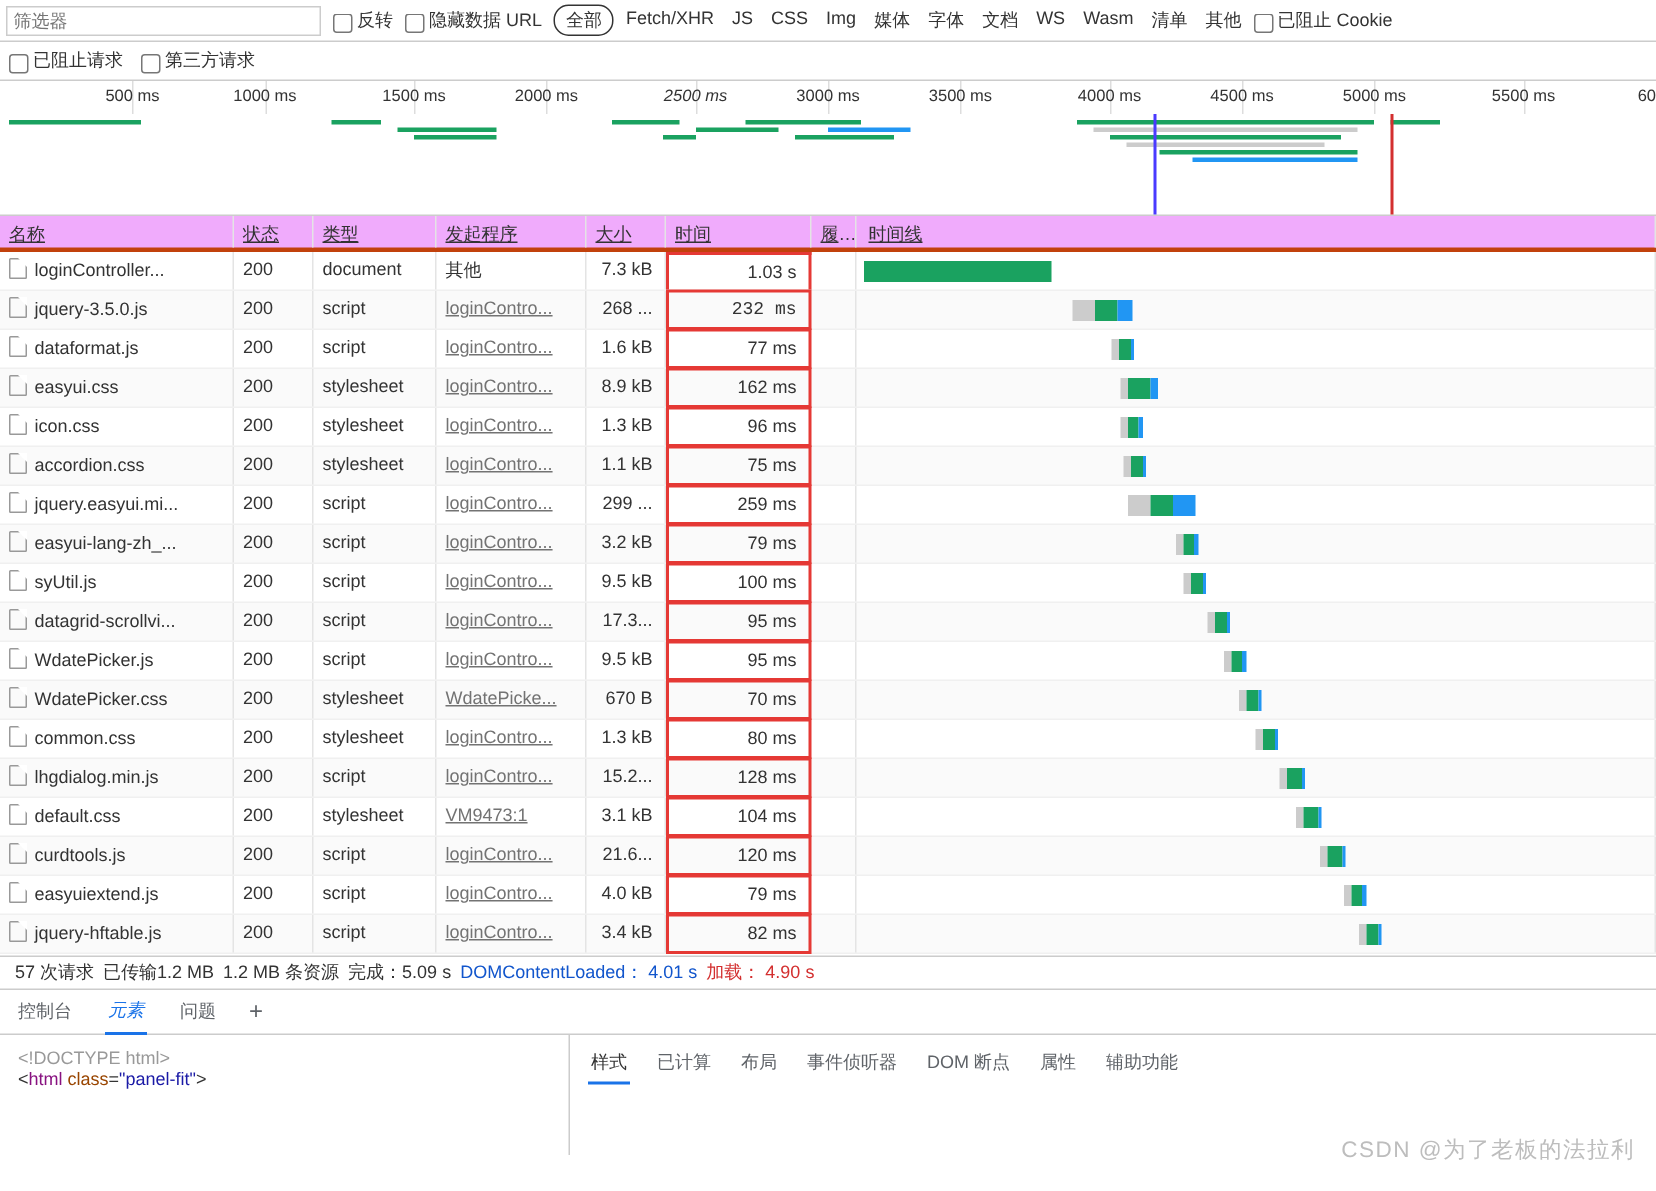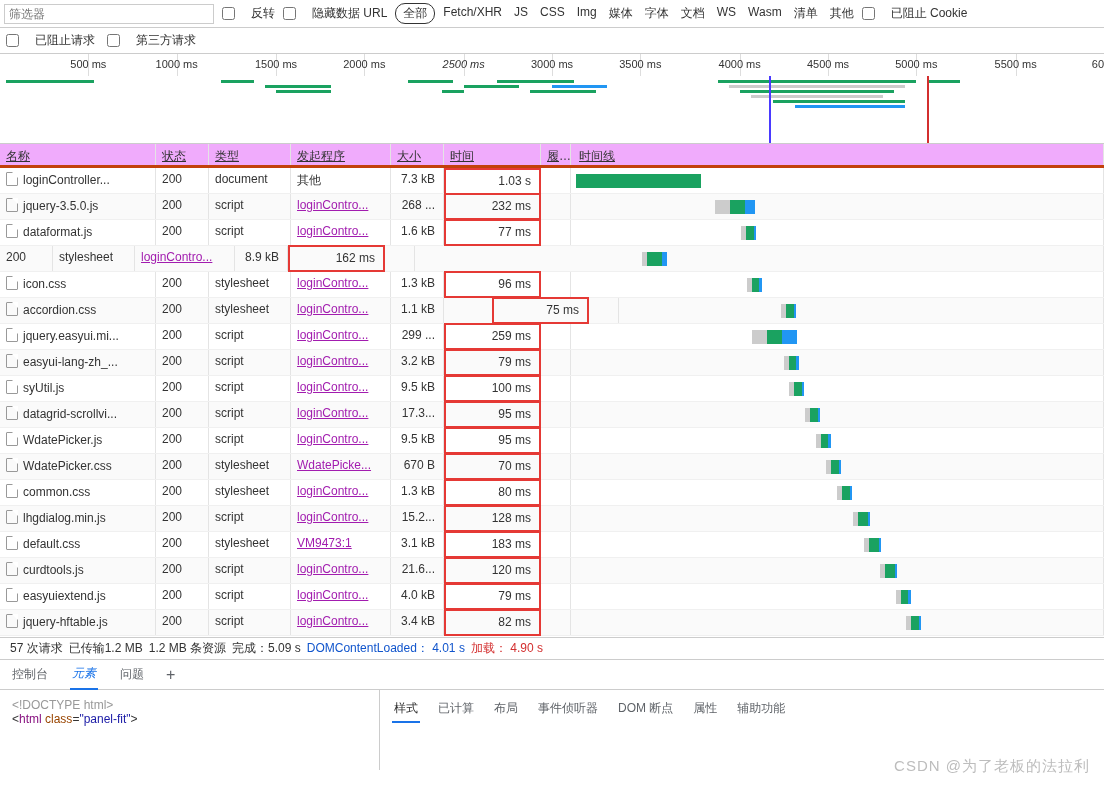--- a/index.html
+++ b/index.html
@@ -1,19 +1,19 @@
 <!DOCTYPE html>
 <html><head>
 <meta charset="utf-8">
 <style>
 * { margin:0; padding:0; box-sizing:border-box; font-family:Arial,sans-serif; font-size:12px; }
 body { width:1104px; height:794px; background:#fff; overflow:hidden; color:#333; }
 .toolbar { height:28px; display:flex; align-items:center; border-bottom:1px solid #ccc; padding:0 4px; gap:8px; }
 .filter-input { width:210px; height:20px; border:1px solid #ccc; padding:2px 4px; color:#999; font-size:12px; background:#fff; }
-.chk { display:flex; align-items:center; gap:16px; cursor:pointer; }
+.chk { display:flex; align-items:flex-end; gap:3px; cursor:pointer; }
 .chk input { width:13px; height:13px; }
 .pill { border:1.5px solid #333; border-radius:10px; padding:1px 7px; font-size:12px; }
 .plain { cursor:pointer; }
 .toolbar2 { height:26px; display:flex; align-items:center; padding:0 6px; gap:12px; border-bottom:1px solid #ccc; }
 
 .timeline-ov { height:90px; border-bottom:1px solid #ccc; position:relative; background:#fff; }
 .ov-ticks { position:absolute; top:0; left:0; right:0; height:22px; display:flex; }
 .ov-tick { position:absolute; top:4px; font-size:11px; color:#333; transform:translateX(-50%); }
 .ov-line { position:absolute; top:0; bottom:0; width:1px; background:#ddd; }
 .ov-vline { position:absolute; top:22px; bottom:0; width:2px; }
@@ -24,21 +24,21 @@
 .grid-head { display:flex; height:24px; border-bottom:3px solid #c2410c; background:#f0abfc;text-decoration:underline; }
 .col { border-right:1px solid #e4e4e4; padding:4px 6px; overflow:hidden; white-space:nowrap; text-overflow:ellipsis; }
 .c-name{width:156px} .c-status{width:53px} .c-type{width:82px} .c-init{width:100px} .c-size{width:53px;text-align:right;padding-right:8px} .c-time{width:97px;text-align:right;padding-right:8px} .c-wf-h{width:30px} .c-wf{flex:1;position:relative}
 .grid-head .col { font-weight:normal; color:#333; text-align:left; }
 .grid-head .c-wf { padding:4px 8px; }
 .grid-body { flex:1; overflow-y:auto; }
 .row { display:flex; height:26px; border-bottom:1px solid #f0f0f0; }
 .row:nth-child(odd){background:#fff}.row:nth-child(even){background:#fafafa}
 .file-ico { display:inline-block; width:12px; height:14px; border:1px solid #999; border-radius:1px; margin-right:5px; vertical-align:-2px; position:relative; }
 .file-ico::after { content:''; position:absolute; right:-1px; top:-1px; border:3px solid transparent; border-top-color:#fff; border-right-color:#fff; }
-.lnk { color:#a21caf; text-decoration:underline; cursor:pointer;text-align:center; }
+.lnk { color:#737373; text-decoration:underline; cursor:pointer;text-align:center; }
 .time-box { border:2px solid #e53935; margin:-1px 0; }
 .wf-bar { position:absolute; height:14px; top:6px; display:flex; }
 .wf-bar .wait{background:#ccc} .wf-bar .down{background:#1aa260} .wf-bar .con{background:#2196F3}
 
 .status { height:22px; border-bottom:1px solid #ccc; display:flex; align-items:center; padding:0 10px; gap:6px; font-size:12px; }
 .blue{color:#1155cc}.red{color:#d32f2f}
 
 .tabs { height:30px; border-bottom:1px solid #ccc; display:flex; align-items:center; padding:0 10px; gap:20px; }
 .tab { padding:6px 2px; cursor:pointer; color:#5f6368; }
 .tab.active { color:#1a73e8; border-bottom:2px solid #1a73e8;font-style:italic; }
@@ -170,21 +170,21 @@
             <div class="down" style="width:125px"></div>
           </div>
         </div>
       </div>
       <div class="row">
         <div class="col c-name"><span class="file-ico"></span>jquery-3.5.0.js</div>
         <div class="col c-status">200</div>
         <div class="col c-type">script</div>
         <div class="col c-init"><span class="lnk">loginContro...</span></div>
         <div class="col c-size">268 ...</div>
-        <div class="col c-time time-box" style="border-left: 2px solid rgb(229, 57, 53); border-right: 2px solid rgb(229, 57, 53);">232 ms</div>
+        <div class="col c-time time-box" style="border-left: 2px solid rgb(229, 57, 53); border-right: 2px solid rgb(229, 57, 53); font-family: Liberation Mono, monospace;">232 ms</div>
         <div class="col c-wf-h"></div>
         <div class="col c-wf">
           <div class="wf-bar" style="left:27%">
             <div class="wait" style="width:15px"></div>
             <div class="down" style="width:15px"></div>
             <div class="con" style="width:10px"></div>
           </div>
         </div>
       </div>
       <div class="row">
@@ -197,20 +197,21 @@
         <div class="col c-wf-h"></div>
         <div class="col c-wf">
           <div class="wf-bar" style="left:32%">
             <div class="wait" style="width:5px"></div>
             <div class="down" style="width:7.5px"></div>
             <div class="con" style="width:2.5px"></div>
           </div>
         </div>
       </div>
       <div class="row">
+        <div class="col c-name"><span class="file-ico"></span>easyui.css</div>
         <div class="col c-status">200</div>
         <div class="col c-type">stylesheet</div>
         <div class="col c-init"><span class="lnk">loginContro...</span></div>
         <div class="col c-size">8.9 kB</div>
         <div class="col c-time time-box" style="border-left: 2px solid rgb(229, 57, 53); border-right: 2px solid rgb(229, 57, 53);">162 ms</div>
         <div class="col c-wf-h"></div>
         <div class="col c-wf">
           <div class="wf-bar" style="left:33%">
             <div class="wait" style="width:5px"></div>
             <div class="down" style="width:15px"></div>
@@ -233,21 +234,21 @@
             <div class="con" style="width:2.5px"></div>
           </div>
         </div>
       </div>
       <div class="row">
         <div class="col c-name"><span class="file-ico"></span>accordion.css</div>
         <div class="col c-status">200</div>
         <div class="col c-type">stylesheet</div>
         <div class="col c-init"><span class="lnk">loginContro...</span></div>
         <div class="col c-size">1.1 kB</div>
-        <div class="col c-time time-box" style="border-left: 2px solid rgb(229, 57, 53); border-right: 2px solid rgb(229, 57, 53); margin-left: 48px;">75 ms</div>
+        <div class="col c-time time-box" style="border-left: 2px solid rgb(229, 57, 53); border-right: 2px solid rgb(229, 57, 53);">75 ms</div>
         <div class="col c-wf-h"></div>
         <div class="col c-wf">
           <div class="wf-bar" style="left:33.5%">
             <div class="wait" style="width:5px"></div>
             <div class="down" style="width:7.5px"></div>
             <div class="con" style="width:2.5px"></div>
           </div>
         </div>
       </div>
       <div class="row">
@@ -377,21 +378,21 @@
             <div class="con" style="width:2.5px"></div>
           </div>
         </div>
       </div>
       <div class="row">
         <div class="col c-name"><span class="file-ico"></span>default.css</div>
         <div class="col c-status">200</div>
         <div class="col c-type">stylesheet</div>
         <div class="col c-init"><span class="lnk">VM9473:1</span></div>
         <div class="col c-size">3.1 kB</div>
-        <div class="col c-time time-box" style="border-left: 2px solid rgb(229, 57, 53); border-right: 2px solid rgb(229, 57, 53);">183 ms</div>
+        <div class="col c-time time-box" style="border-left: 2px solid rgb(229, 57, 53); border-right: 2px solid rgb(229, 57, 53);">104 ms</div>
         <div class="col c-wf-h"></div>
         <div class="col c-wf">
           <div class="wf-bar" style="left:55%">
             <div class="wait" style="width:5px"></div>
             <div class="down" style="width:10px"></div>
             <div class="con" style="width:2.5px"></div>
           </div>
         </div>
       </div>
       <div class="row">

